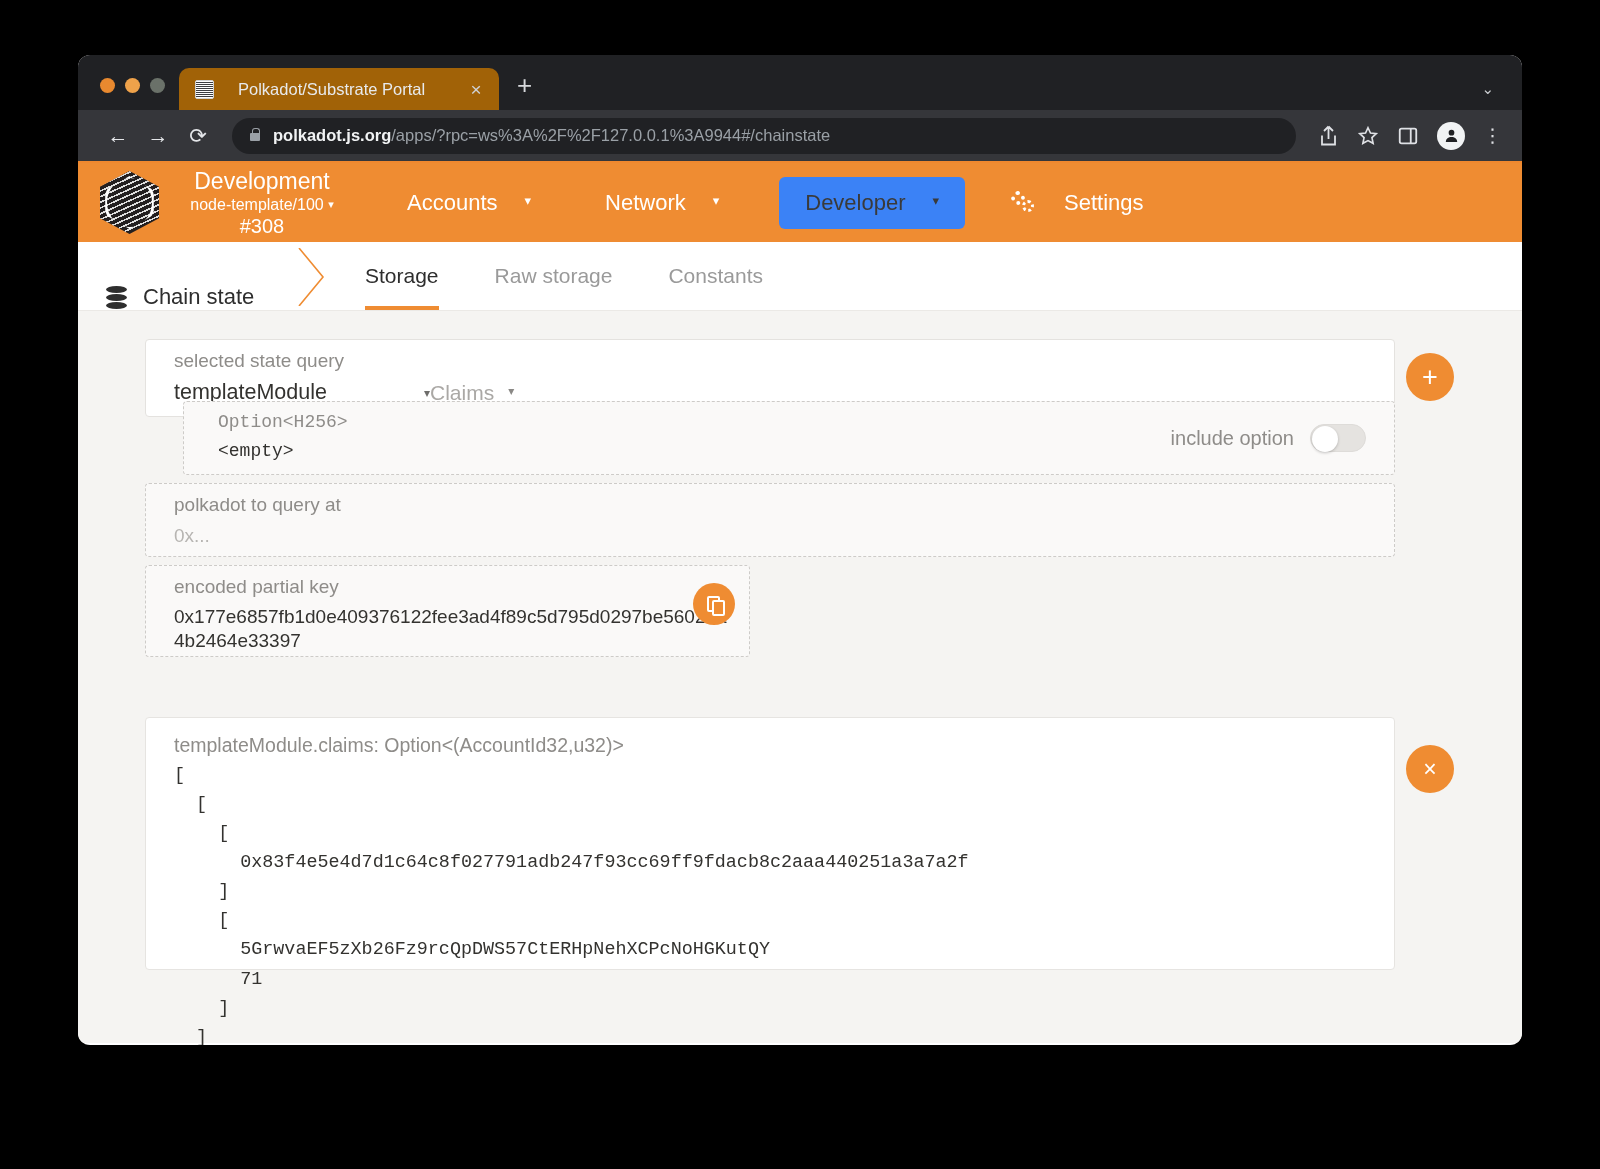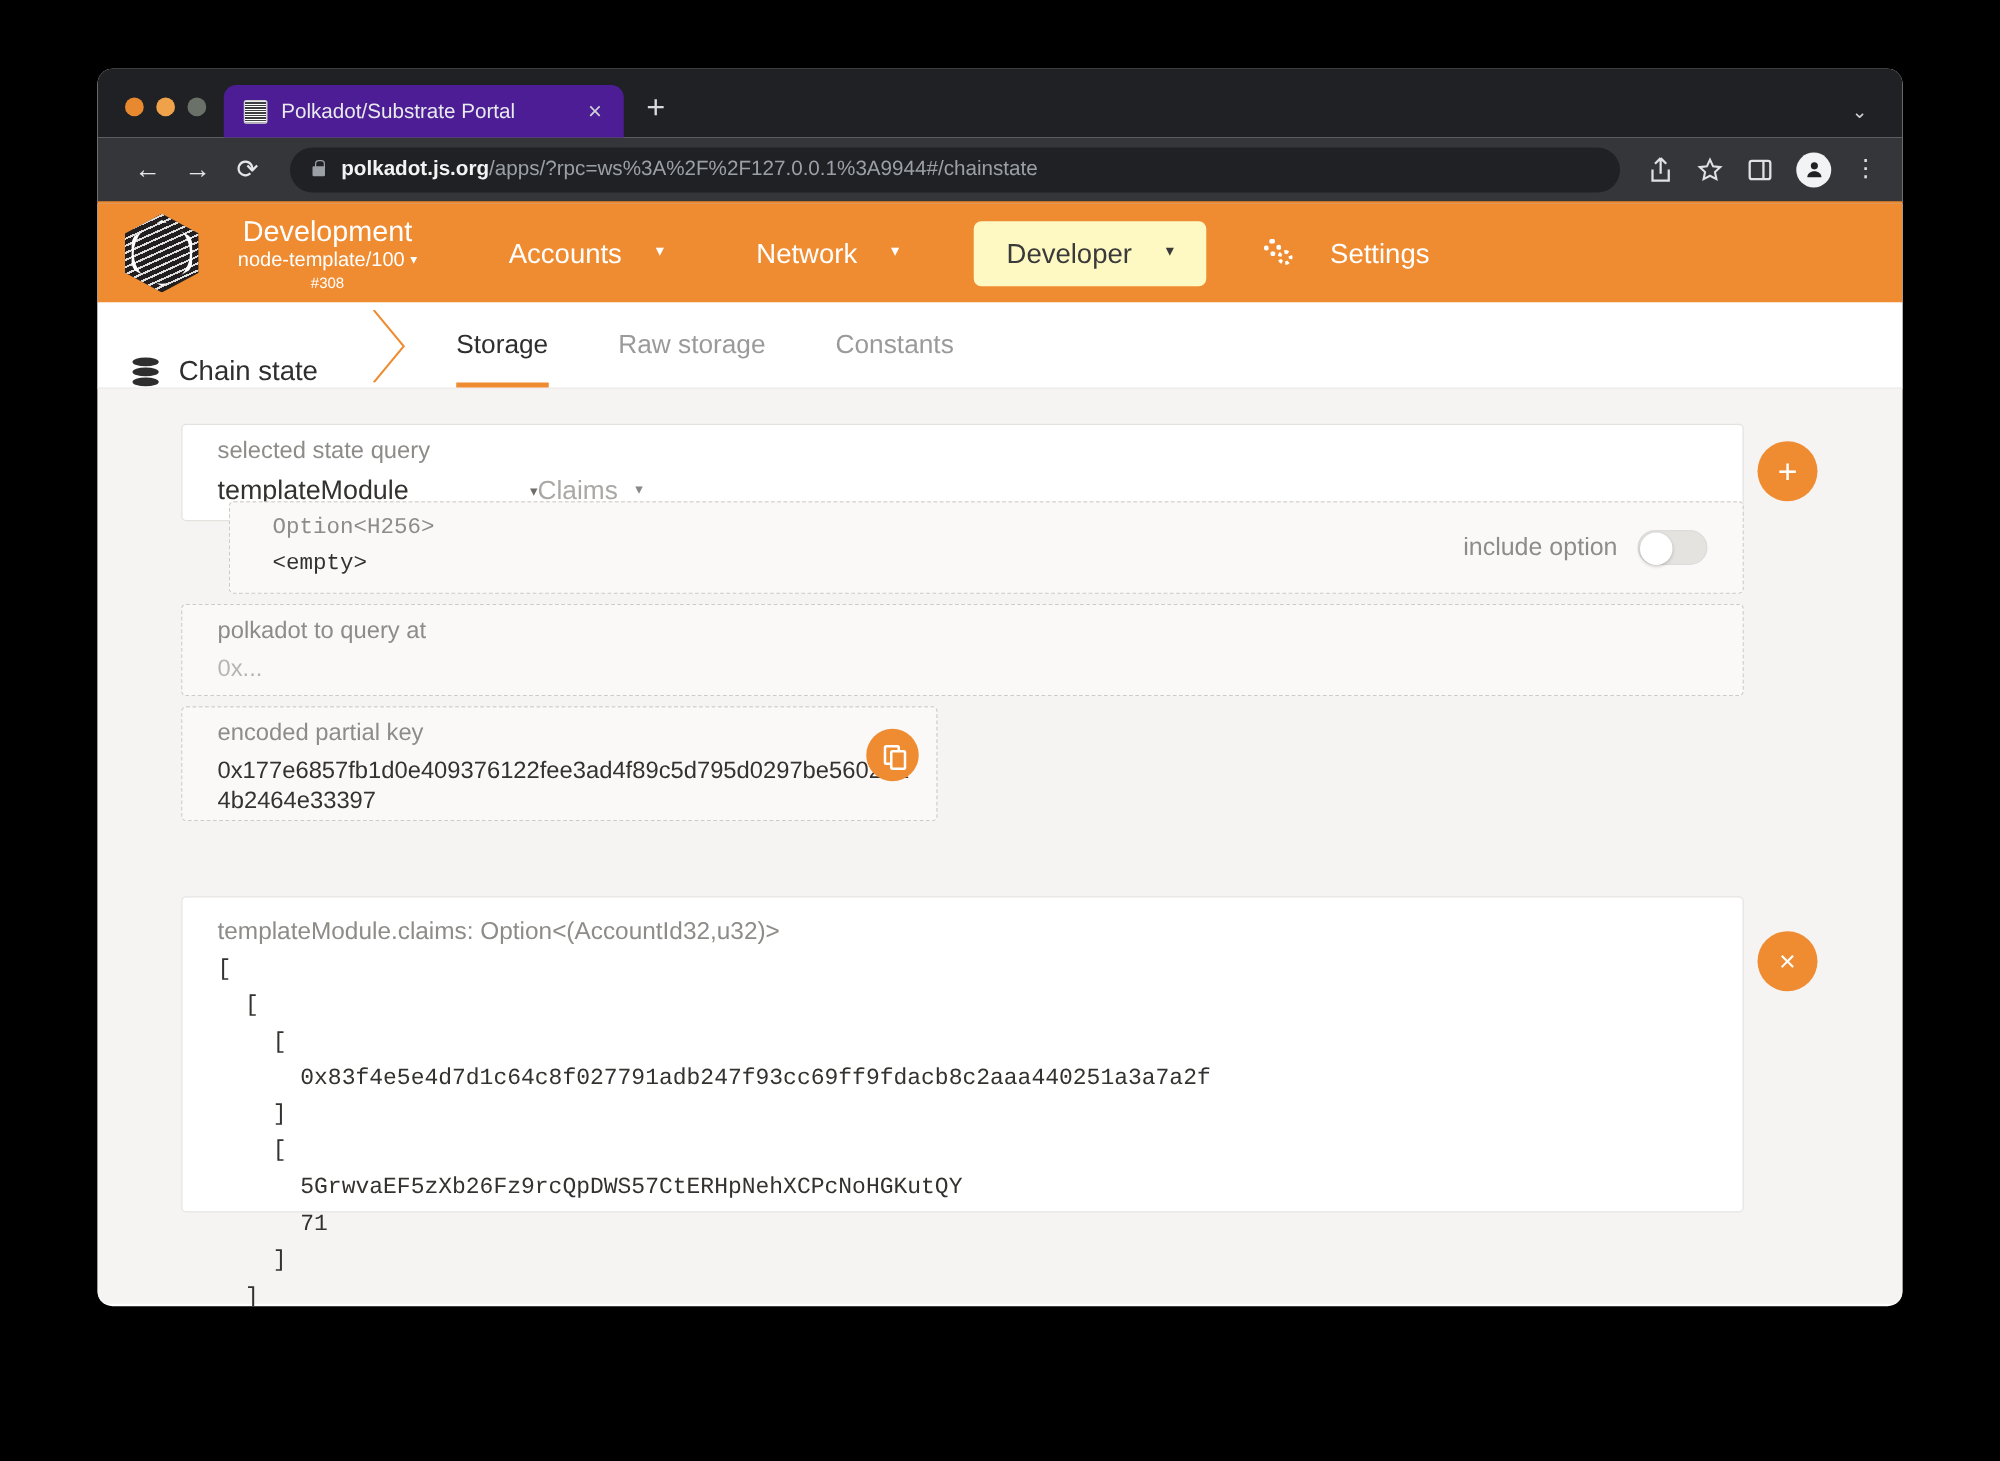--- a/index.html
+++ b/index.html
@@ -37,23 +37,23 @@
   .dot { width: 15px; height: 15px; border-radius: 50%; }
   .dot.red    { background: #e8892f; }
   .dot.yellow { background: #efa24a; }
   .dot.green  { background: #6a7169; }
 
   .tab {
     display: flex; align-items: center;
     height: 42px;
     min-width: 320px;
     padding: 0 12px 0 16px;
-    background: #4c1d95;
+    background: #a16207;
     border-radius: 10px 10px 0 0;
-    gap: 11px;
+    gap: 24px;
   }
   .tab-favicon {
     width: 19px; height: 19px;
     background:
       repeating-linear-gradient(to bottom, #ffffff 0 1px, #3d3e42 1px 2px),
       #e9e9e9;
     border: 1px solid #cfcfcf;
     border-radius: 2px;
     flex: 0 0 auto;
   }
@@ -158,30 +158,30 @@
   }
   .chaininfo {
     margin-left: 18px;
     color: #ffffff;
     text-align: center;
     line-height: 1.22;
     min-width: 170px;
   }
   .chaininfo .c1 { font-size: 23px; }
   .chaininfo .c2 { font-size: 16px; }
-  .chaininfo .c3 { font-size: 12px; }
+  .chaininfo .c3 { font-size: 20px; }
   .caret { font-size: 11px; display: inline-block; transform: translateY(-2px); }
 
   .navitem {
     color: #ffffff; font-size: 22px;
     display: flex; align-items: center; gap: 27px;
     padding: 0 14px; height: 52px;
   }
   .navitem.active {
-    background: #fef9c3; color: #3a3a3a;
+    background: #3b82f6; color: #3a3a3a;
     border-radius: 6px; padding: 0 26px;
     font-size: 22px;
     align-items: center;
   }
   .navitem .caret { font-size: 13px; }
   .nav-gap-b { margin-left: 46px; }
   .nav-gap-c { margin-left: 46px; }
   .nav-gap-d { margin-left: 32px; }
   .gears { position: relative; width: 26px; height: 24px; flex: 0 0 auto; }
   .gear-a, .gear-b {

